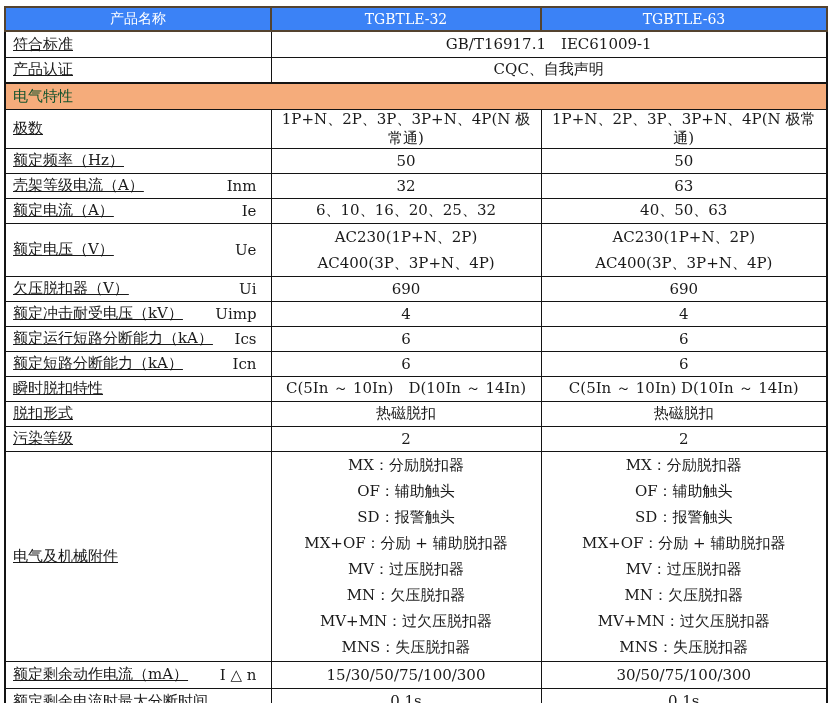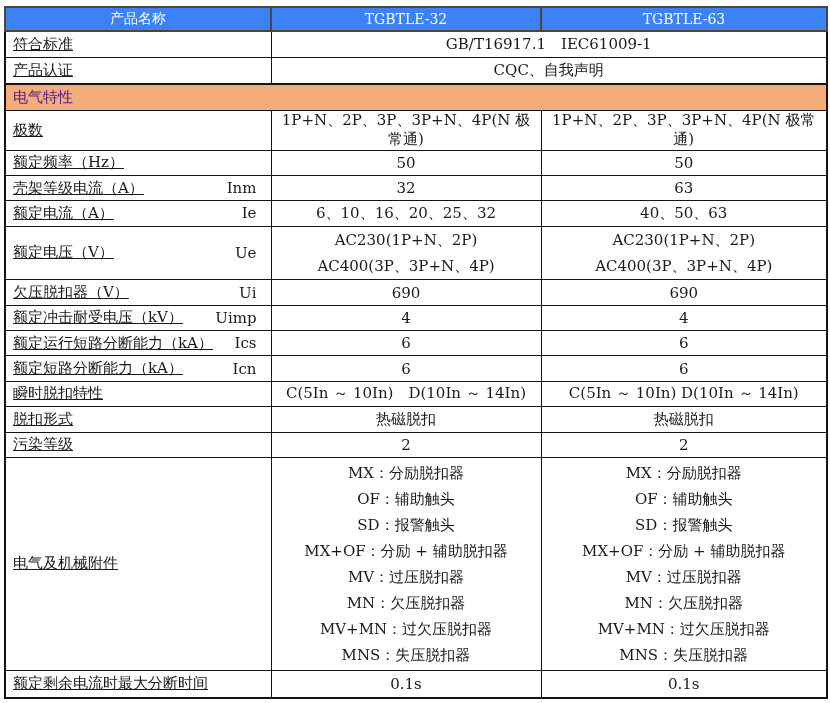--- a/index.html
+++ b/index.html
@@ -32,21 +32,21 @@
   tr.hdr td {
     background: #3b82f6;
     color: #ffffff;
     border: 2px solid #54432F;
     font-size: 14px;
     height: 24px;
   }
   
   td.band {
     background: #F5AC7B;
-    color: #4c1d95;
+    color: #14532d;
     text-align: left;
     padding-left: 7px;
     border-top: 2px solid #141414;
     height: 26px;
   }
   
   td.label { text-align: left; padding: 0; }
   .labwrap {
     display: flex;
     justify-content: space-between;
@@ -245,20 +245,30 @@
 SD：报警触头
 MX+OF：分励 + 辅助脱扣器
 MV：过压脱扣器
 MN：欠压脱扣器
 MV+MN：过欠压脱扣器
 MNS：失压脱扣器</td>
   </tr>
   <tr class="h27">
     <td class="label">
             <div class="labwrap">
+              <span class="lbl">额定剩余动作电流（mA）</span>
+              <span class="sym">I △ n</span>
+            </div>
+          </td>
+    <td>15/30/50/75/100/300</td>
+    <td>30/50/75/100/300</td>
+  </tr>
+  <tr class="h27">
+    <td class="label">
+            <div class="labwrap">
               <span class="lbl">额定剩余电流时最大分断时间</span>
               <span class="sym"></span>
             </div>
           </td>
     <td>0.1s</td>
     <td>0.1s</td>
   </tr>
 </tbody>
     </table>
 </div>

